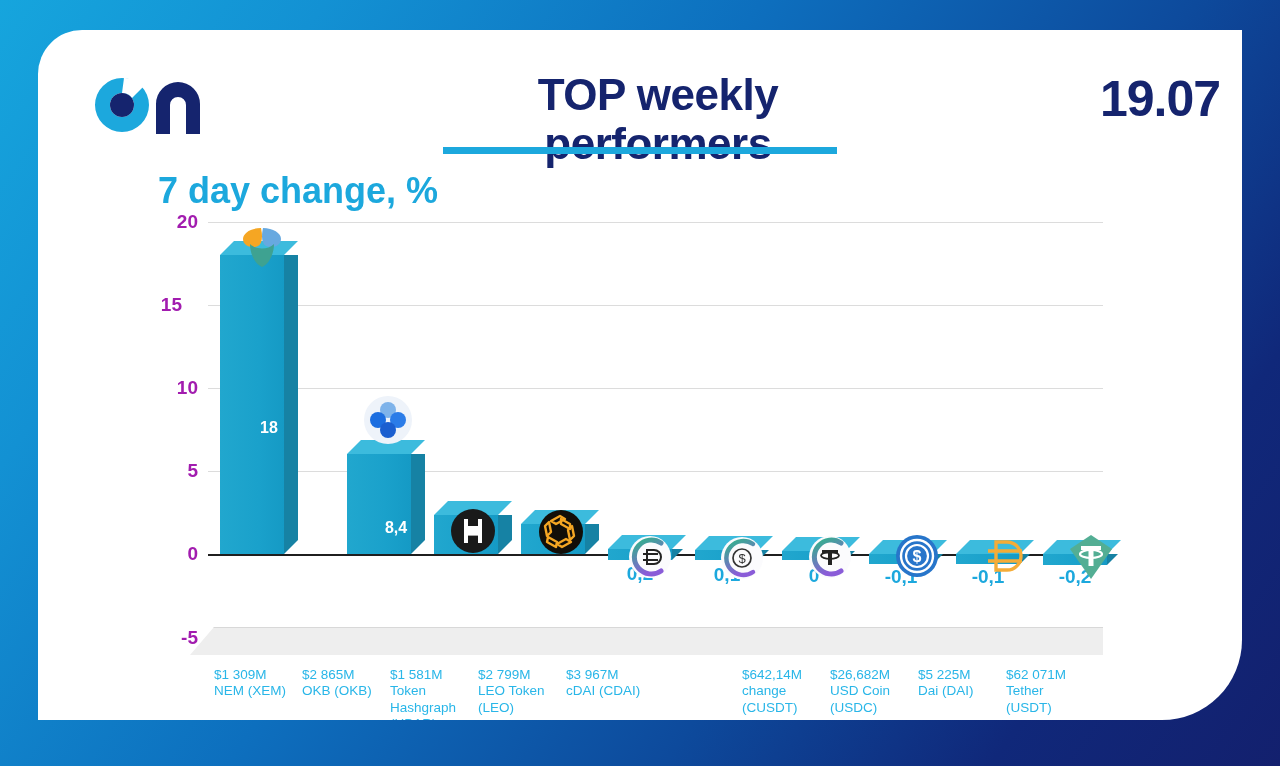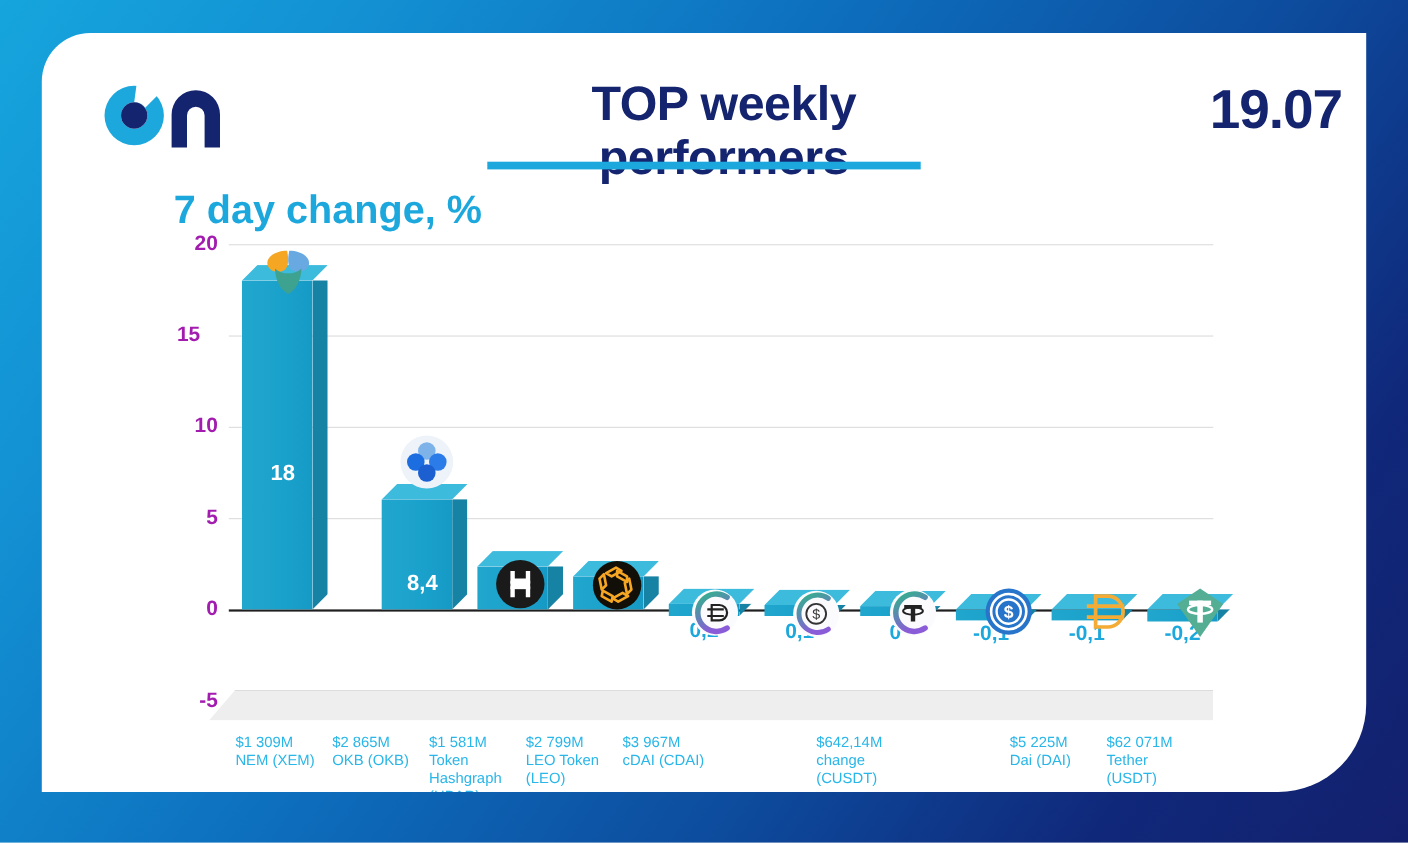--- a/index.html
+++ b/index.html
@@ -88,23 +88,23 @@
     clip-path: polygon(0 0, 100% -14px, 100% calc(100% - 14px), 0 100%);
   }
   .bar-top {
     position: absolute; left: 0; top: 0; width: calc(100% + 14px); height: 14px;
     background: #3cbbdd;
     clip-path: polygon(0 100%, 14px 0, 100% 0, calc(100% - 14px) 100%);
     transform: translateY(-14px);
   }
 
   .bar-label {
-    position: absolute; left: 5px; width: 100%;
+    position: absolute; left: 17px; width: 100%;
     text-align: center; color: #ffffff;
-    font-size: 20px; font-weight: bold;
+    font-size: 16px; font-weight: bold;
     pointer-events: none;
   }
   .slab-label {
     position: absolute; left: 0; width: 100%;
     text-align: center; color: #1ca8dd;
     font-size: 19px; font-weight: bold; top: 10px;
   }
 
   
   .coin-icon { position: absolute; }
@@ -356,20 +356,25 @@
     </div>
     <div class="xlabel" style="left:528px; width:112px">
       <div>$3 967M</div>
       <div>cDAI (CDAI)</div>
     </div>
     <div class="xlabel" style="left:704px; width:112px">
       <div>$642,14M</div>
       <div>change</div>
       <div>(CUSDT)</div>
     </div>
+    <div class="xlabel" style="left:792px; width:112px">
+      <div>$26,682M</div>
+      <div>USD Coin</div>
+      <div>(USDC)</div>
+    </div>
     <div class="xlabel" style="left:880px; width:112px">
       <div>$5 225M</div>
       <div>Dai (DAI)</div>
     </div>
     <div class="xlabel" style="left:968px; width:112px">
       <div>$62 071M</div>
       <div>Tether</div>
       <div>(USDT)</div>
     </div>
 

